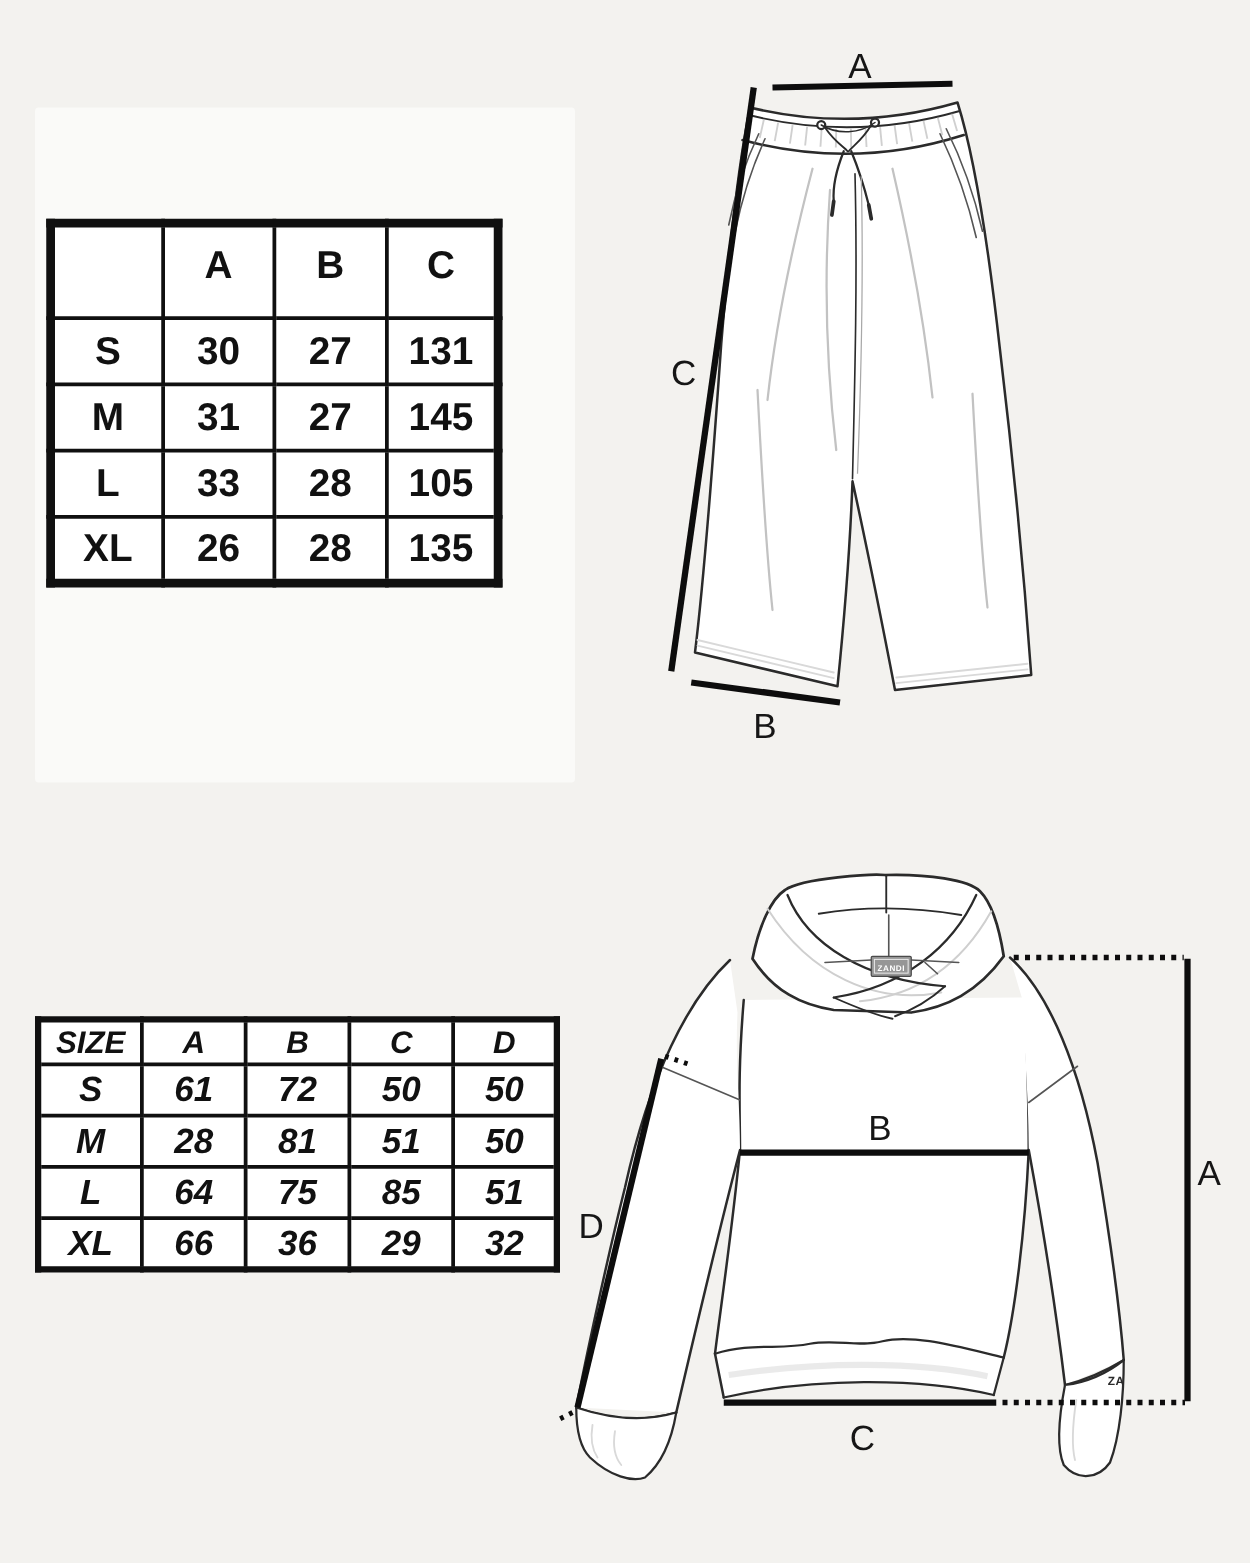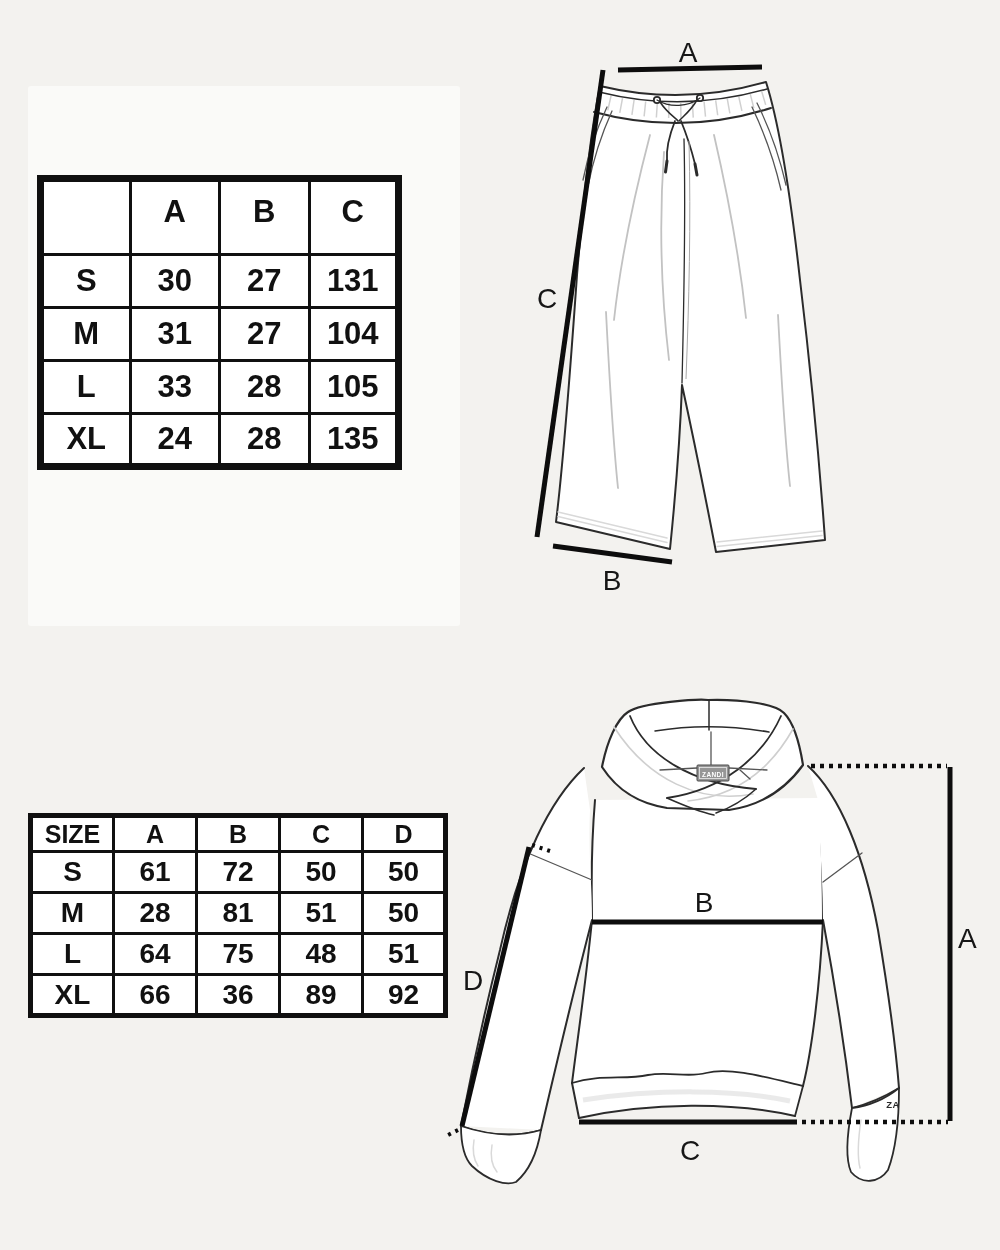--- a/index.html
+++ b/index.html
@@ -20,21 +20,21 @@
     padding:0;overflow:hidden;
   }
   
   .t-pants{left:37px;top:175px;width:365px;border:7px solid #101010;}
   .t-pants th,.t-pants td{border:3px solid #101010;font-size:31px;}
   .t-pants thead tr{height:76px;}
   .t-pants thead th{vertical-align:top;padding-top:12px;}
   .t-pants tbody tr{height:53px;}
   
   .t-hoodie{left:28px;top:813px;width:420px;border:5px solid #101010;}
-  .t-hoodie th,.t-hoodie td{border:3px solid #101010;}
+  .t-hoodie th,.t-hoodie td{border:3px solid #101010;font-style:italic;}
   .t-hoodie thead tr{height:36px;}
   .t-hoodie thead th{font-size:25px;}
   .t-hoodie tbody tr{height:41px;}
   .t-hoodie tbody th,.t-hoodie tbody td{font-size:28px;}
 
   svg.diagram{position:absolute;display:block;}
   .svg-pants{left:500px;top:20px;width:440px;height:575px;}
   .svg-hoodie{left:440px;top:680px;width:560px;height:545px;}
 
   .outline{fill:none;stroke:#2b2b2b;stroke-width:2;stroke-linecap:round;stroke-linejoin:round;}
@@ -70,31 +70,31 @@
         <tr>
           <th>S</th>
           <td>30</td>
           <td>27</td>
           <td>131</td>
         </tr>
         <tr>
           <th>M</th>
           <td>31</td>
           <td>27</td>
-          <td>104</td>
+          <td>145</td>
         </tr>
         <tr>
           <th>L</th>
           <td>33</td>
           <td>28</td>
           <td>105</td>
         </tr>
         <tr>
           <th>XL</th>
-          <td>24</td>
+          <td>26</td>
           <td>28</td>
           <td>135</td>
         </tr>
       </tbody>
     </table>
 
   <table class="size-table t-hoodie">
       <thead>
         <tr>
           <th>SIZE</th>
@@ -116,29 +116,29 @@
           <th>M</th>
           <td>28</td>
           <td>81</td>
           <td>51</td>
           <td>50</td>
         </tr>
         <tr>
           <th>L</th>
           <td>64</td>
           <td>75</td>
-          <td>48</td>
+          <td>85</td>
           <td>51</td>
         </tr>
         <tr>
           <th>XL</th>
           <td>66</td>
           <td>36</td>
-          <td>89</td>
-          <td>92</td>
+          <td>29</td>
+          <td>32</td>
         </tr>
       </tbody>
     </table>
 
   <svg class="diagram svg-pants" viewBox="500 20 440 575">
     <g>
       <path class="outline-fill" d="M 600,86 Q 683,106 766,82
                C 778,120 790,190 800,280 C 812,380 820,470 825,540
                L 716,552
                C 706,500 694,440 682,385

